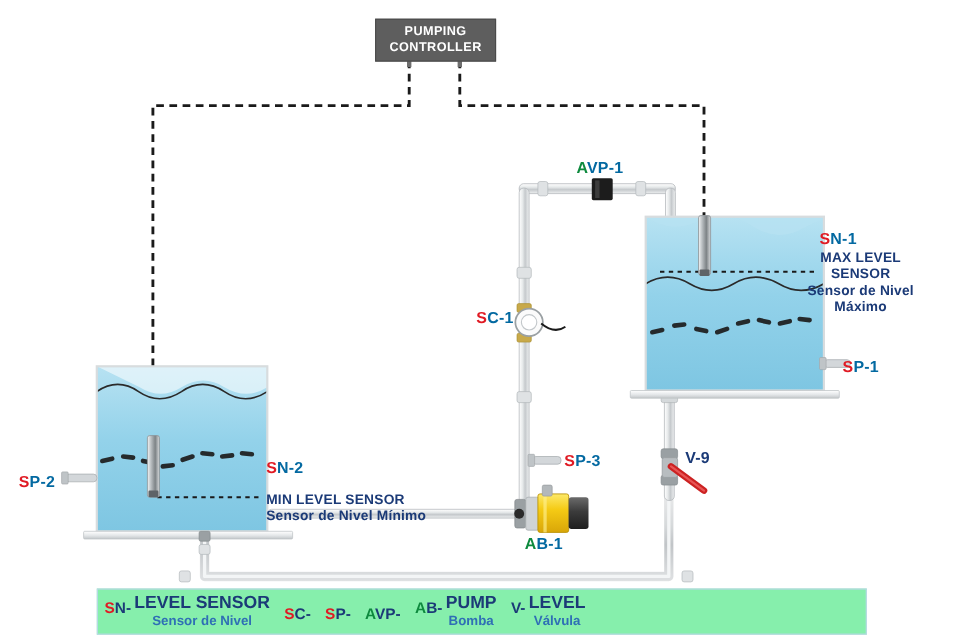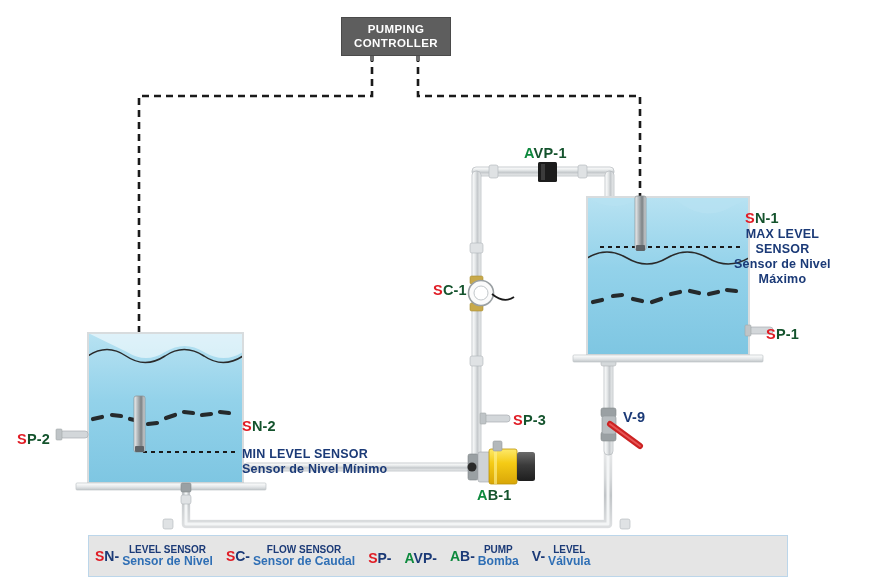--- a/index.html
+++ b/index.html
@@ -9,39 +9,39 @@
   svg.layer{position:absolute;left:0;top:0;width:876px;height:584px;}
 
   
   .lbl{position:absolute;white-space:nowrap;font-weight:bold;letter-spacing:.2px;}
   .red{color:#e01b24;}
   .navy{color:#1b3a77;}
   .green{color:#0e8a3e;}
 
   .tag{font-size:14.5px;line-height:1.15;}
   .tag .red{color:#e01b24;}
-  .tag .navy{color:#14532d;}
+  .tag .navy{color:#0369a1;}
   .tag .green{color:#0e8a3e;}
 
   .desc{font-size:12.5px;line-height:1.2;color:#1b3a77;font-weight:bold;}
 
   
   #controller{position:absolute;left:341px;top:17px;width:108px;height:37px;
      background:#5e5e5e;border:1px solid #4a4a4a;color:#ffffff;
      display:flex;align-items:center;justify-content:center;text-align:center;
      font-size:11.5px;font-weight:bold;line-height:1.18;letter-spacing:.4px;}
 
   
   #legend{position:absolute;left:88px;top:535px;width:700px;height:42px;
-      border:1px solid #bcd6ea;background:#e5e5e5;
+      border:1px solid #bcd6ea;background:#86efac;
       display:flex;align-items:center;box-sizing:border-box;padding:0 6px;}
   .leg-item{display:flex;align-items:flex-start;margin-right:13px;}
   .leg-code{font-size:14px;font-weight:bold;line-height:1.05;padding-top:5px;white-space:nowrap;}
   .leg-txt{margin-left:3px;line-height:1.12;}
-  .leg-en{font-size:10px;font-weight:bold;color:#1b3a77;white-space:nowrap;}
+  .leg-en{font-size:16px;font-weight:bold;color:#1b3a77;white-space:nowrap;}
   .leg-es{font-size:12.1px;font-weight:bold;color:#2f6fb5;white-space:nowrap;text-align:center;}
   .leg-item.center .leg-txt{text-align:center;}
 </style>
 </head>
 <body>
 
 <div id="stage">
 
   <svg class="layer" viewBox="0 0 876 584">
     <defs>
@@ -286,24 +286,20 @@
   <div id="legend">
       <div class="leg-item center">
         <div class="leg-code"><span class="red">S</span><span class="navy">N-</span></div>
         <div class="leg-txt">
           <div class="leg-en">LEVEL SENSOR</div>
           <div class="leg-es">Sensor de Nivel</div>
         </div>
       </div>
       <div class="leg-item center">
         <div class="leg-code"><span class="red">S</span><span class="navy">C-</span></div>
-        <div class="leg-txt">
-          <div class="leg-en">FLOW SENSOR</div>
-          <div class="leg-es">Sensor de Caudal</div>
-        </div>
       </div>
       <div class="leg-item center">
         <div class="leg-code"><span class="red">S</span><span class="navy">P-</span></div>
       </div>
       <div class="leg-item center">
         <div class="leg-code"><span class="green">A</span><span class="navy">VP-</span></div>
       </div>
       <div class="leg-item center">
         <div class="leg-code"><span class="green">A</span><span class="navy">B-</span></div>
         <div class="leg-txt">

